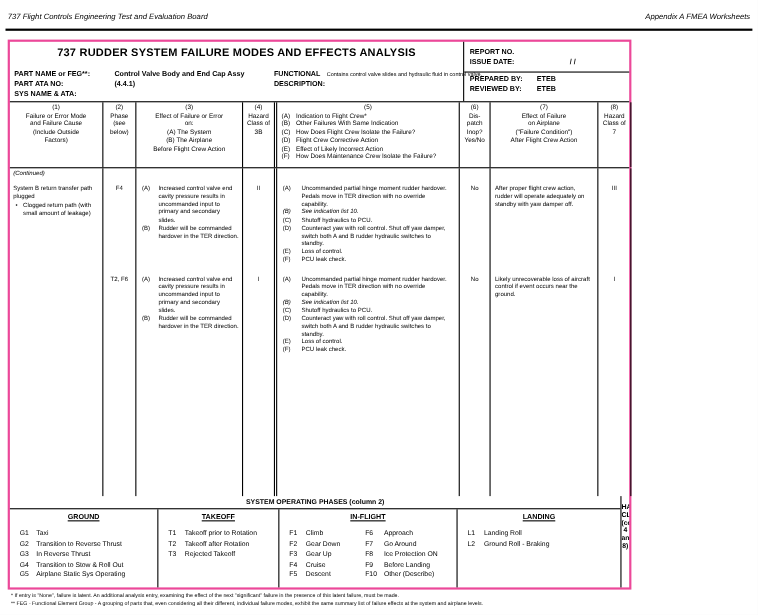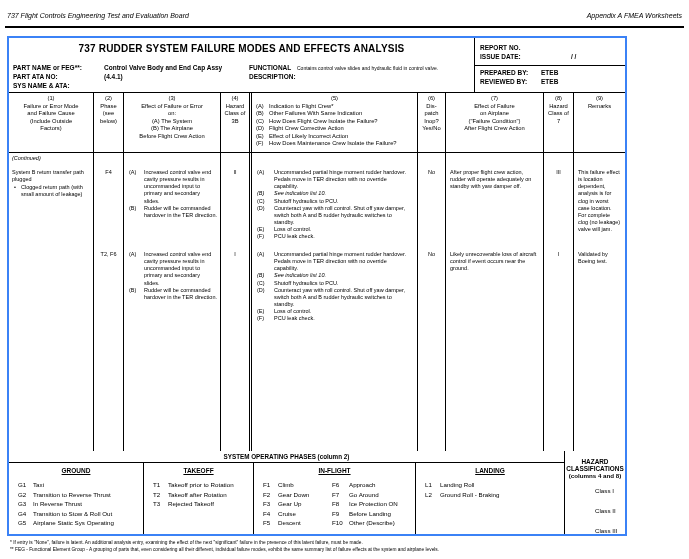--- a/index.html
+++ b/index.html
@@ -5,21 +5,21 @@
   * { margin:0; padding:0; box-sizing:border-box; }
   html,body { background:#e8e8e8; }
   body { font-family:"Liberation Sans", sans-serif; color:#000; }
   .page { position:relative; width:689px; height:559px; background:#fff; overflow:hidden; }
 
   
   .page-hdr { position:absolute; top:12px; left:7px; right:7px; display:flex; justify-content:space-between; font-size:7px; font-style:italic; }
   .hdr-rule { position:absolute; top:26px; left:5px; right:5px; border-top:2px solid #000; }
 
   
-  .main-table { position:absolute; top:36px; left:7px; width:620px; height:500px; border:2px solid #3b82f6; display:flex; flex-direction:column; }
+  .main-table { position:absolute; top:36px; left:7px; width:567px; height:500px; border:2px solid #ec4899; display:flex; flex-direction:column; }
 
   
   .title-row { height:55px; border-bottom:1px solid #000; display:flex; flex:none; }
   .title-left { flex:1; position:relative; }
   .doc-title { text-align:center; font-weight:bold; font-size:10px; padding-top:5px; letter-spacing:.2px; }
   .tl { position:absolute; font-size:6.5px; font-weight:bold; white-space:nowrap; }
   .tl.small { font-size:5px; font-weight:normal; }
   .report-box { width:151px; flex:none; border-left:1px solid #000; position:relative; font-size:6.5px; font-weight:bold; }
   .report-box .tl { position:absolute; }
   .rb-divider { position:absolute; top:27px; left:0; right:0; border-top:1px solid #000; }

